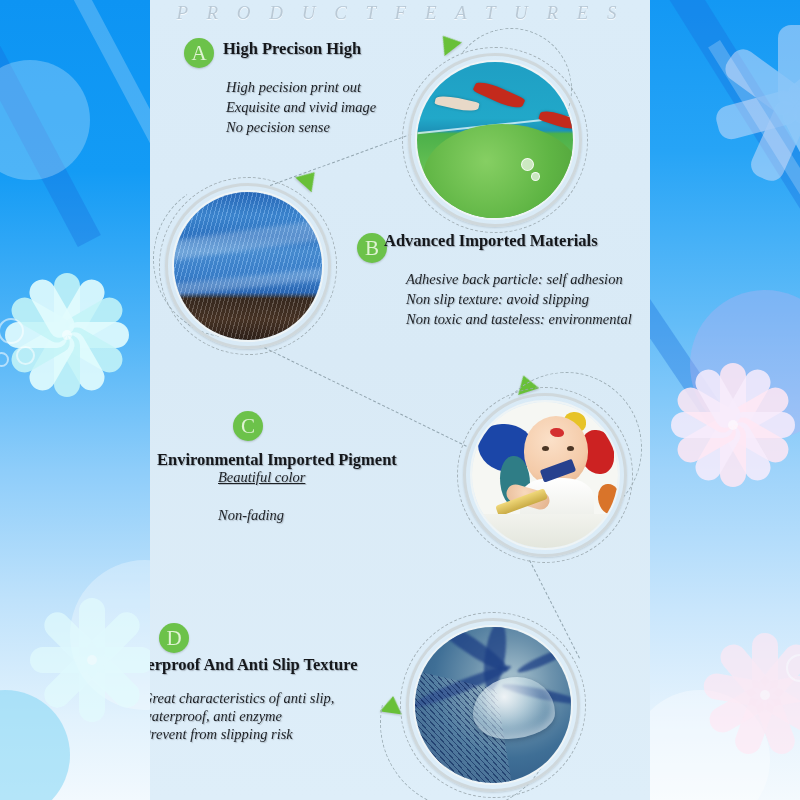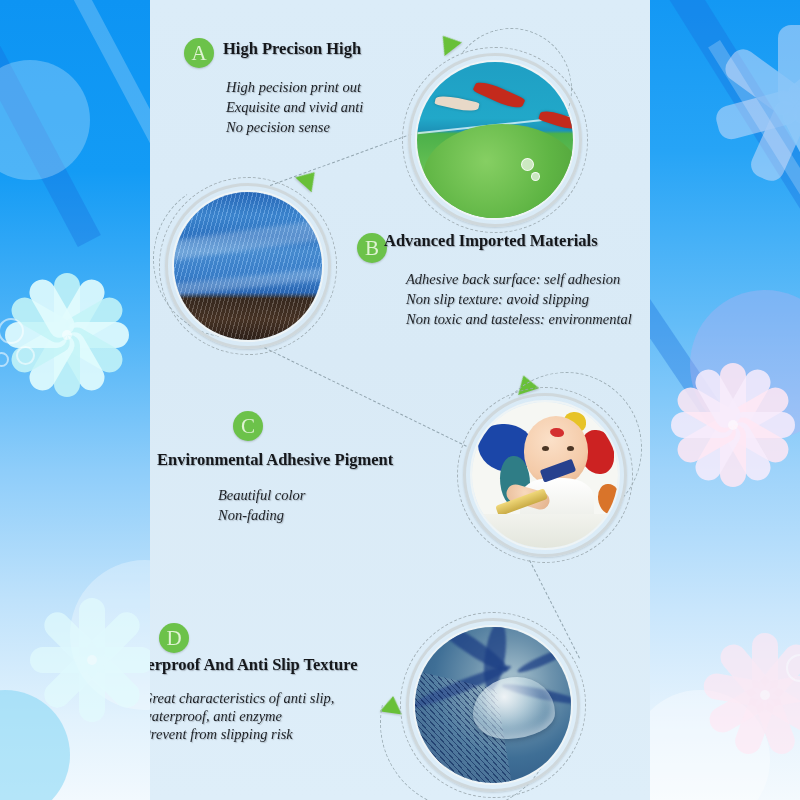--- a/index.html
+++ b/index.html
@@ -431,30 +431,31 @@
       <div class="petal tint-c" style="transform:rotate(280deg);"></div>
       <div class="petal tint-c" style="transform:rotate(320deg);"></div>
       <div class="flower-core"></div>
       <div class="swirl" style="left:96px; top:34px; width:24px; height:24px;"></div>
 
     </div>
   </div>
 
   <div class="panel">
 
+    <div class="headline">P R O D U C T   F E A T U R E S</div>
 
     <div class="connector" style="left:120px; top:185px; width:150px; transform:rotate(-20deg);"></div>
     <div class="connector" style="left:110px; top:345px; width:230px; transform:rotate(26deg);"></div>
     <div class="connector" style="left:380px; top:560px; width:110px; transform:rotate(63deg);"></div>
 
     <div>
       <div class="badge" style="left:34px; top:38px;">A</div>
       <div class="f-title" style="left:73px; top:39px;">High Precison High</div>
       <div class="f-body" style="left:76px; top:77px;">High pecision print out</div>
-      <div class="f-body" style="left:76px; top:97px;">Exquisite and vivid anti</div>
+      <div class="f-body" style="left:76px; top:97px;">Exquisite and vivid image</div>
       <div class="f-body" style="left:76px; top:117px;">No pecision sense</div>
 
       <div class="arrow" style="left:287px; top:34px; transform:rotate(-38deg);"></div>
       <div class="dash-arc" style="left:300px; top:28px; width:120px; height:120px; transform:rotate(-10deg);"></div>
 
       <div class="photo-wrap" style="left:265px; top:60px; width:160px; height:160px;">
         <div class="ring-dashed"></div>
         <div class="ring-solid"></div>
         <div class="photo">
           <div class="ph-koi"></div>
@@ -465,43 +466,43 @@
           <div class="lily" style="left:6px; top:62px; width:158px; height:106px;"></div>
           <div class="bubble" style="left:104px; top:96px; width:11px; height:11px;"></div>
           <div class="bubble" style="left:114px; top:110px; width:7px; height:7px;"></div>
         </div>
       </div>
     </div>
 
     <div>
       <div class="badge" style="left:207px; top:233px;">B</div>
       <div class="f-title" style="left:234px; top:231px;">Advanced Imported Materials</div>
-      <div class="f-body" style="left:256px; top:269px;">Adhesive back surface: self adhesion</div>
+      <div class="f-body" style="left:256px; top:269px;">Adhesive back particle: self adhesion</div>
       <div class="f-body" style="left:256px; top:289px;">Non slip texture: avoid slipping</div>
       <div class="f-body" style="left:256px; top:309px;">Non toxic and tasteless: environmental</div>
 
       <div class="arrow" style="left:148px; top:170px; transform:rotate(42deg);"></div>
       <div class="dash-arc" style="left:3px; top:180px; width:156px; height:156px; transform:rotate(190deg);"></div>
 
       <div class="photo-wrap" style="left:22px; top:190px; width:152px; height:152px;">
         <div class="ring-dashed"></div>
         <div class="ring-solid"></div>
         <div class="photo">
           <div class="ph-fabric"></div>
           <div class="ribs"></div>
           <div class="fab-shine" style="top:38px; height:20px; transform:rotate(-8deg);"></div>
           <div class="fab-shine" style="top:84px; height:12px; transform:rotate(-6deg);"></div>
         </div>
       </div>
     </div>
 
     <div>
       <div class="badge" style="left:83px; top:411px;">C</div>
-      <div class="f-title" style="left:7px; top:450px;">Environmental Adhesive Pigment</div>
-      <div class="f-body" style="left:68px; top:485px;">Beautiful color</div>
+      <div class="f-title" style="left:7px; top:450px;">Environmental Imported Pigment</div>
+      <div class="f-body" style="left:68px; top:467px;text-decoration:underline;">Beautiful color</div>
       <div class="f-body" style="left:68px; top:505px;">Non-fading</div>
 
       <div class="arrow" style="left:365px; top:375px; transform:rotate(-18deg);"></div>
       <div class="dash-arc" style="left:340px; top:372px; width:150px; height:150px; transform:rotate(-4deg);"></div>
 
       <div class="photo-wrap" style="left:320px; top:400px; width:150px; height:150px;">
         <div class="ring-dashed"></div>
         <div class="ring-solid"></div>
         <div class="photo">
           <div class="ph-baby"></div>

